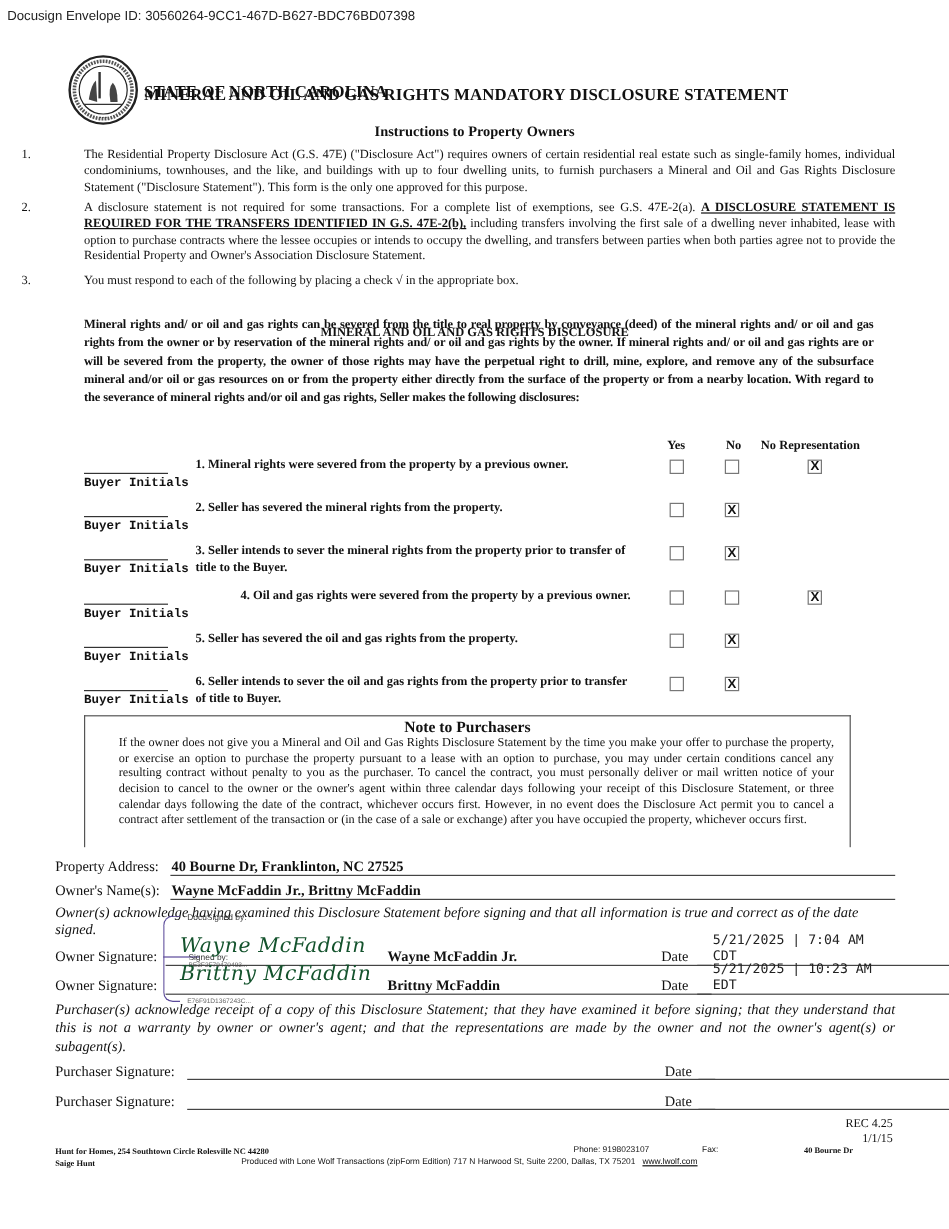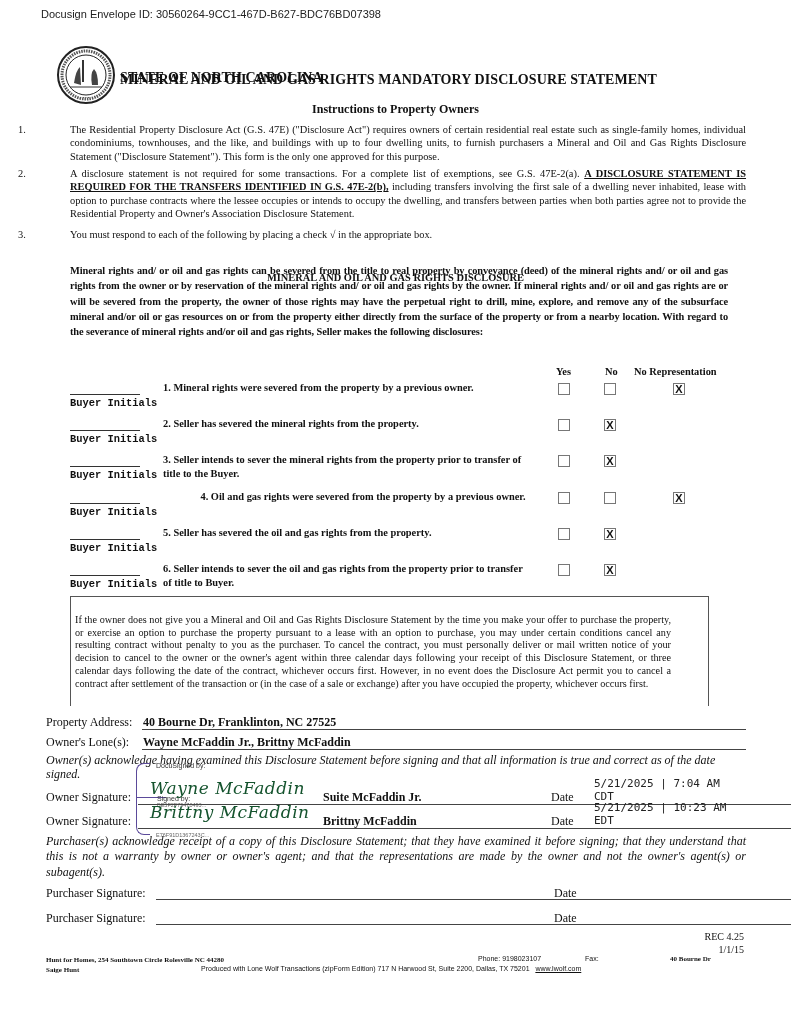--- a/index.html
+++ b/index.html
@@ -1,19 +1,19 @@
 <!DOCTYPE html>
 <html><head>
 <meta charset="utf-8">
 <style>
   * { box-sizing: border-box; margin: 0; padding: 0; }
   html, body { width: 791px; height: 1024px; background: #fff; overflow: hidden; }
   body { position: relative; font-family: "Liberation Serif", "DejaVu Serif", serif; color: #111; }
   .abs { position: absolute; }
-  .envelope { left: 6px; top: 8px; font-family: "Liberation Sans", sans-serif; font-size: 11px; color: #222; margin-left: 35px; }
+  .envelope { left: 6px; top: 8px; font-family: "Liberation Sans", sans-serif; font-size: 11px; color: #222; }
   .seal { left: 56px; top: 45px; width: 60px; height: 60px; }
   .title1, .title2 { left: 120px; font-weight: bold; font-size: 14px; letter-spacing: 0.1px; }
   .title1 { top: 54px; margin-top: 16px; }
   .title2 { top: 72px; }
   .instr-head { left: 0; width: 791px; top: 102px; text-align: center; font-weight: bold; font-size: 12px; }
   .inst { left: 18px; width: 728px; font-size: 10.4px; line-height: 13.4px; }
   .inst .num { position: absolute; left: 0; top: 0; }
   .inst .txt { margin-left: 52px; text-align: justify; text-align-last: left; }
   .inst1 { top: 123px; }
   .inst2 { top: 167px; }
@@ -28,21 +28,21 @@
   .q-row { left: 70px; width: 670px; height: 36px; }
   .initials-line { position: absolute; left: 0; top: 7px; width: 70px; border-top: 1px solid #333; }
   .initials-label { position: absolute; left: 0; top: 10px; font-size: 10.4px; font-weight: bold; font-family: Liberation Mono, monospace; }
   .q-text { position: absolute; left: 93px; top: -6px; width: 380px; font-size: 10.4px; font-weight: bold; line-height: 14px; }
   .cb { position: absolute; width: 12px; height: 12px; border: 1px solid #777; background: #fff; font-family: "Liberation Sans", sans-serif; font-size: 11px; font-weight: bold; line-height: 10px; text-align: center; color: #111; }
   .cb-yes { left: 488px; top: -4px; }
   .cb-no { left: 534px; top: -4px; }
   .cb-nr { left: 603px; top: -4px; }
   .note-box { left: 70px; width: 639px; top: 596px; height: 110px; border: 1px solid #555; border-bottom: none; }
   .note-title { position: absolute; left: 0; width: 100%; top: 1px; text-align: center; font-size: 13px; font-weight: bold; }
-  .note-body { position: absolute; left: 4px; width: 596px; top: 17px; font-size: 10.2px; line-height: 12.7px; text-align: justify; text-align-last: left; }
+  .note-body { position: absolute; left: 28px; width: 596px; top: 17px; font-size: 10.2px; line-height: 12.7px; text-align: justify; text-align-last: left; }
   .field-row { left: 46px; width: 700px; font-size: 12px; }
   .field-row .lbl { display: inline-block; }
   .field-row .val { position: absolute; top: 0; font-weight: bold; }
   .field-row .line { position: absolute; top: 14px; border-top: 1px solid #444; }
   .addr { top: 715px; }
   .owners { top: 735px; }
   .ack { left: 46px; width: 700px; top: 753px; font-size: 12px; font-style: italic; line-height: 14px; }
   .sig-row { left: 46px; width: 700px; height: 18px; font-size: 12px; }
   .sig1 { top: 790px; }
   .sig2 { top: 814px; }
@@ -161,49 +161,50 @@
 
 <div class="abs q-row" style="top:568px;">
   <div class="initials-line"></div>
   <div class="initials-label">Buyer Initials</div>
   <div class="q-text" style="width:360px;">6. Seller intends to sever the oil and gas rights from the property prior to transfer of title to Buyer.</div>
   <div class="cb cb-yes"></div>
   <div class="cb cb-no">X</div>
 </div>
 
 <div class="abs note-box">
+  <div class="note-title">Note to Purchasers</div>
   <div class="note-body">If the owner does not give you a Mineral and Oil and Gas Rights Disclosure Statement by the time you make your offer to purchase the property, or exercise an option to purchase the property pursuant to a lease with an option to purchase, you may under certain conditions cancel any resulting contract without penalty to you as the purchaser. To cancel the contract, you must personally deliver or mail written notice of your decision to cancel to the owner or the owner's agent within three calendar days following your receipt of this Disclosure Statement, or three calendar days following the date of the contract, whichever occurs first. However, in no event does the Disclosure Act permit you to cancel a contract after settlement of the transaction or (in the case of a sale or exchange) after you have occupied the property, whichever occurs first.</div>
 </div>
 
 <div class="abs field-row addr">
   <span class="lbl">Property Address:</span>
   <span class="val" style="left:97px;">40 Bourne Dr, Franklinton, NC  27525</span>
   <div class="line" style="left:96px; width:604px;"></div>
 </div>
 
 <div class="abs field-row owners">
-  <span class="lbl">Owner's Lone(s):</span>
+  <span class="lbl">Owner's Name(s):</span>
   <span class="val" style="left:97px;">Wayne McFaddin Jr., Brittny McFaddin</span>
   <div class="line" style="left:96px; width:604px;"></div>
 </div>
 
 <div class="abs ack">Owner(s) acknowledge having examined this Disclosure Statement before signing and that all information is true and  correct as of the date signed.</div>
 
 <div class="abs ds-bracket"></div>
 <div class="abs ds-mid"></div>
 <div class="abs ds-label ds1">DocuSigned by:</div>
 <div class="abs ds-label ds2">Signed by:</div>
 <div class="abs ds-label ds-id1">BE3F2F79470493...</div>
 <div class="abs ds-label ds-id2">E76F91D1367243C...</div>
 
 <div class="abs sig-row sig1">
   <span class="lbl">Owner Signature:</span>
   <div class="sigline"></div>
   <span class="handsig">Wayne McFaddin</span>
-  <span class="name">Suite McFaddin Jr.</span>
+  <span class="name">Wayne McFaddin Jr.</span>
   <span class="date-lbl">Date</span>
   <div class="dateline"></div>
   <span class="dateval">5/21/2025 | 7:04 AM CDT</span>
 </div>
 
 <div class="abs sig-row sig2">
   <span class="lbl">Owner Signature:</span>
   <div class="sigline"></div>
   <span class="handsig">Brittny McFaddin</span>
   <span class="name">Brittny McFaddin</span>

